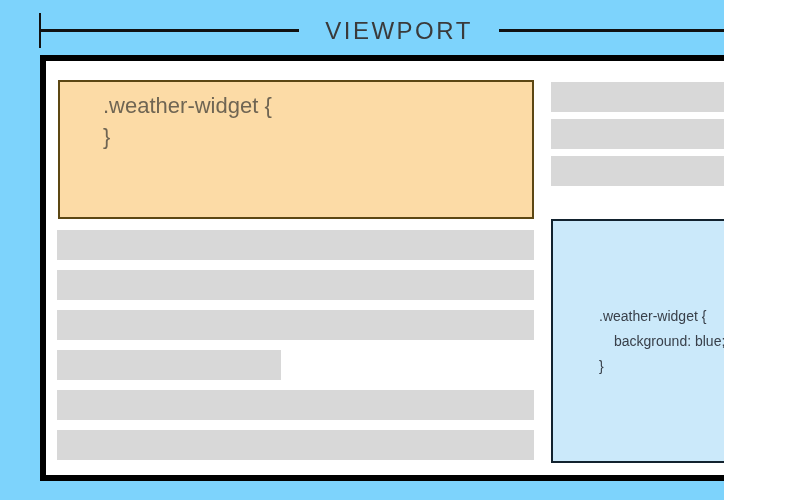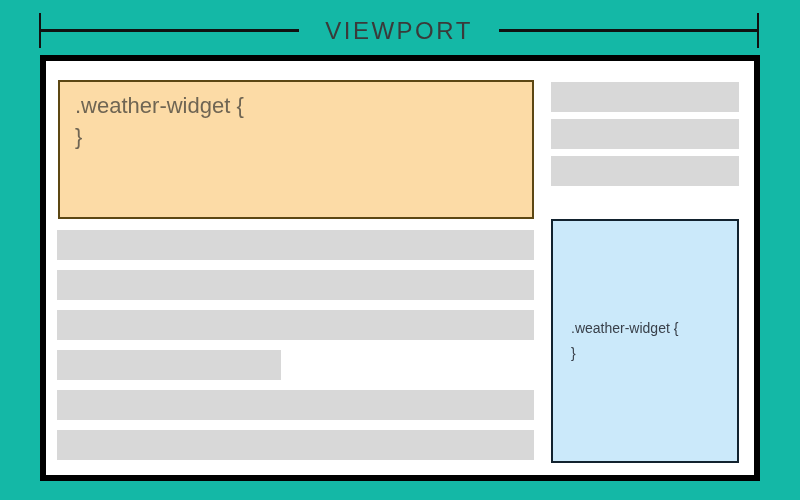--- a/index.html
+++ b/index.html
@@ -1,17 +1,17 @@
 <!DOCTYPE html>
 <html><head>
 <meta charset="utf-8">
 <style>
   html,body{margin:0;padding:0;background:#ffffff;}
   .stage{
-    position:relative;width:800px;height:500px;background:#14b8a6;overflow:hidden;
+    position:relative;width:724px;height:500px;background:#7dd3fc;overflow:hidden;
     font-family:"Liberation Sans",sans-serif;
   }
 
   
   .dim{
     position:absolute;left:39px;top:13px;width:720px;height:35px;
     box-sizing:border-box;border-left:2px solid #111;border-right:2px solid #111;
     display:flex;align-items:center;
   }
   .dim-line{flex:1;height:3px;background:#111;}
@@ -32,21 +32,21 @@
     left:12px;top:19px;width:476px;height:139px;
     background:#fcdba6;border:2px solid #5c4713;
     padding:8px 0 0 15px;font-size:22px;line-height:31px;color:#6f6553;
   }
   .code-box.blue{
     left:505px;top:158px;width:188px;height:244px;
     background:#cbe9fa;border:2px solid #12222e;
     display:flex;flex-direction:column;justify-content:center;
     padding-left:18px;font-size:14px;line-height:25px;color:#39404a;
   }
-  .code-line{white-space:pre;}
+  .code-line{white-space:pre;margin-left:28px;}
   .code-box.orange .ind{padding-left:29px;}
   .code-box.blue .ind{padding-left:15px;}
 
   
   .bars{position:absolute;display:flex;flex-direction:column;}
   .bars-left{left:11px;top:169px;width:477px;gap:10px;}
   .bars-right{left:505px;top:21px;width:188px;gap:7px;}
   .bar{height:30px;background:#d8d8d8;}
 </style>
 </head>
@@ -68,20 +68,21 @@
     </div>
 
     <div class="bars bars-right">
         <div class="bar" style="width: 100%; background: rgb(216, 216, 216);"></div>
         <div class="bar" style="width: 100%; background: rgb(216, 216, 216);"></div>
         <div class="bar" style="width: 100%; background: rgb(216, 216, 216);"></div>
       </div>
 
     <div class="code-box blue">
       <div class="code-line">.weather-widget {</div>
+      <div class="code-line ind">background: blue;</div>
       <div class="code-line">}</div>
     </div>
 
     <div class="bars bars-left">
         <div class="bar" style="width: 100%; background: rgb(216, 216, 216);"></div>
         <div class="bar" style="width: 100%; background: rgb(216, 216, 216);"></div>
         <div class="bar" style="width: 100%; background: rgb(216, 216, 216);"></div>
         <div class="bar" style="width: 47%; background: rgb(216, 216, 216);"></div>
         <div class="bar" style="width: 100%; background: rgb(216, 216, 216);"></div>
         <div class="bar" style="width: 100%; background: rgb(216, 216, 216);"></div>

